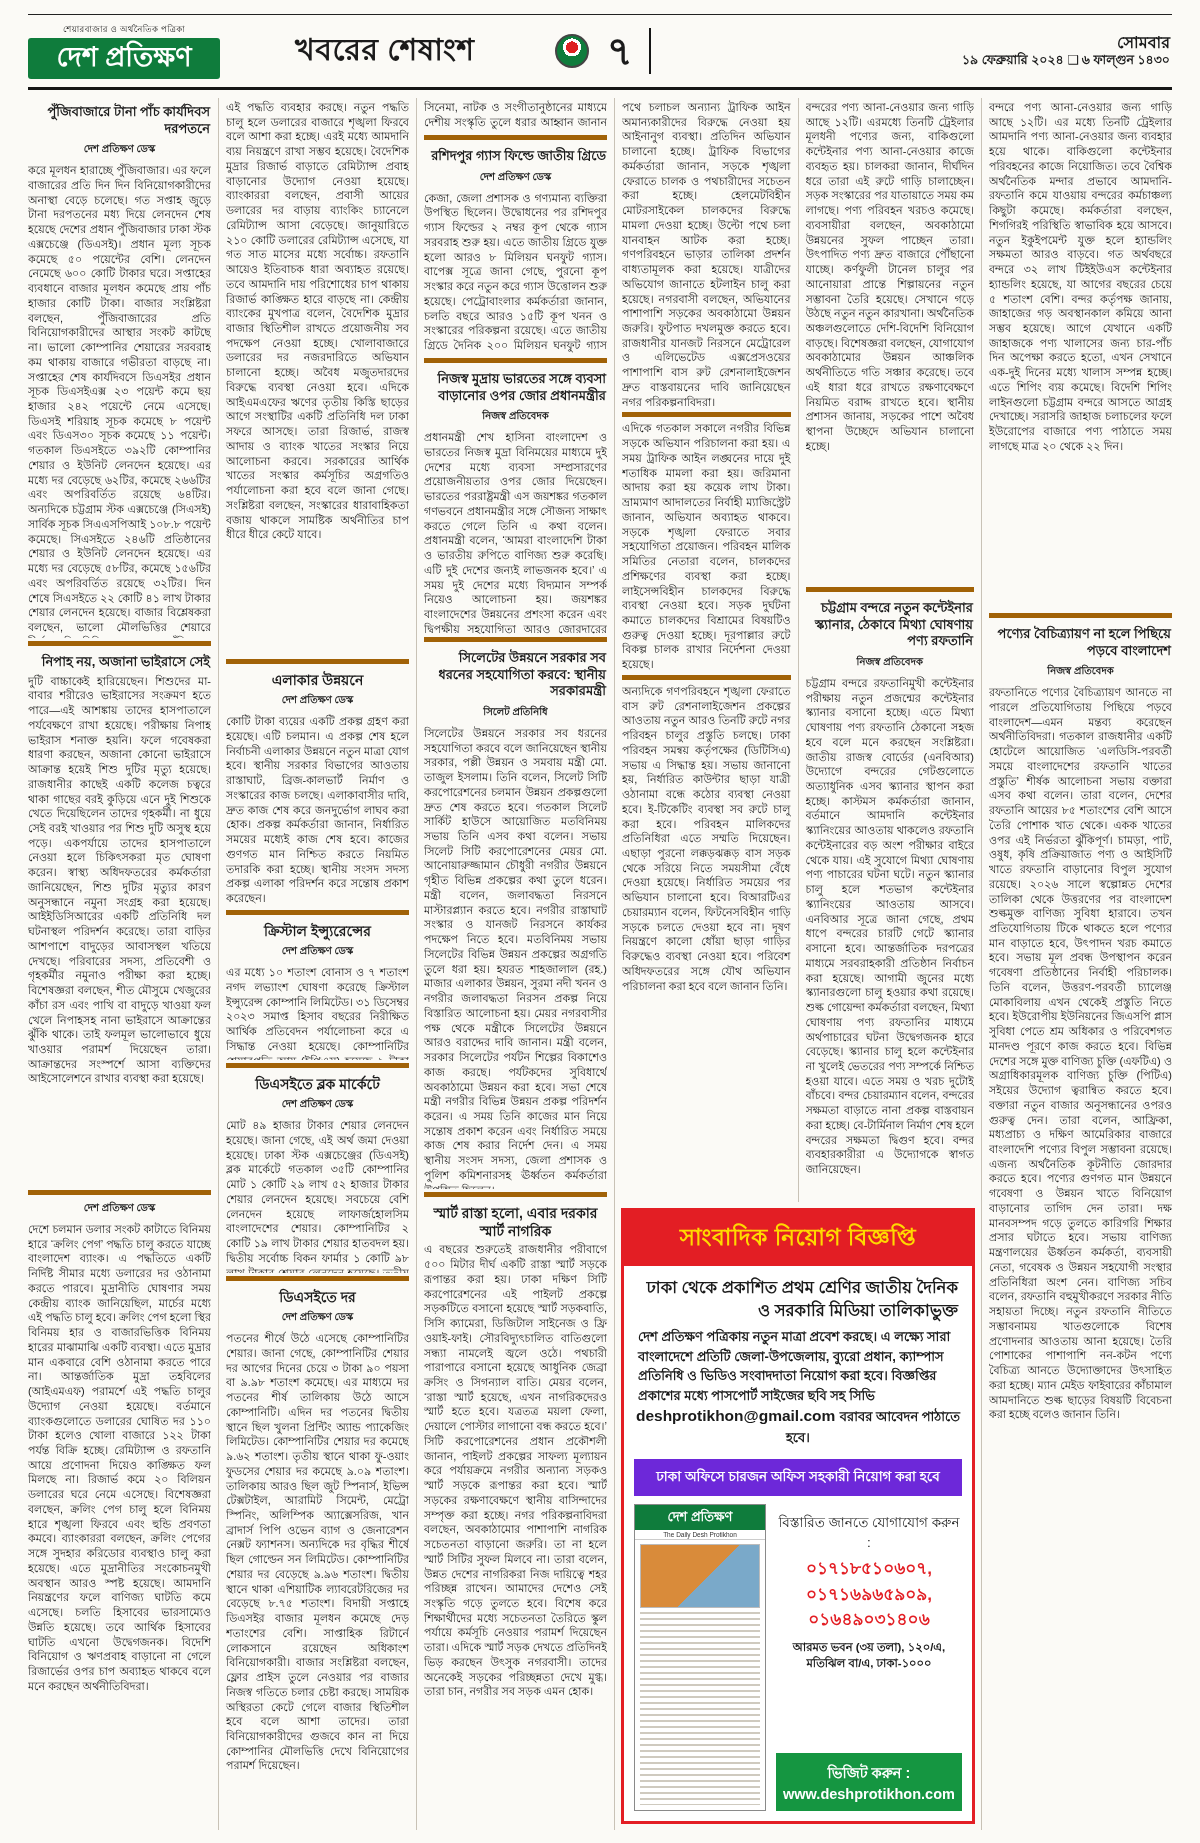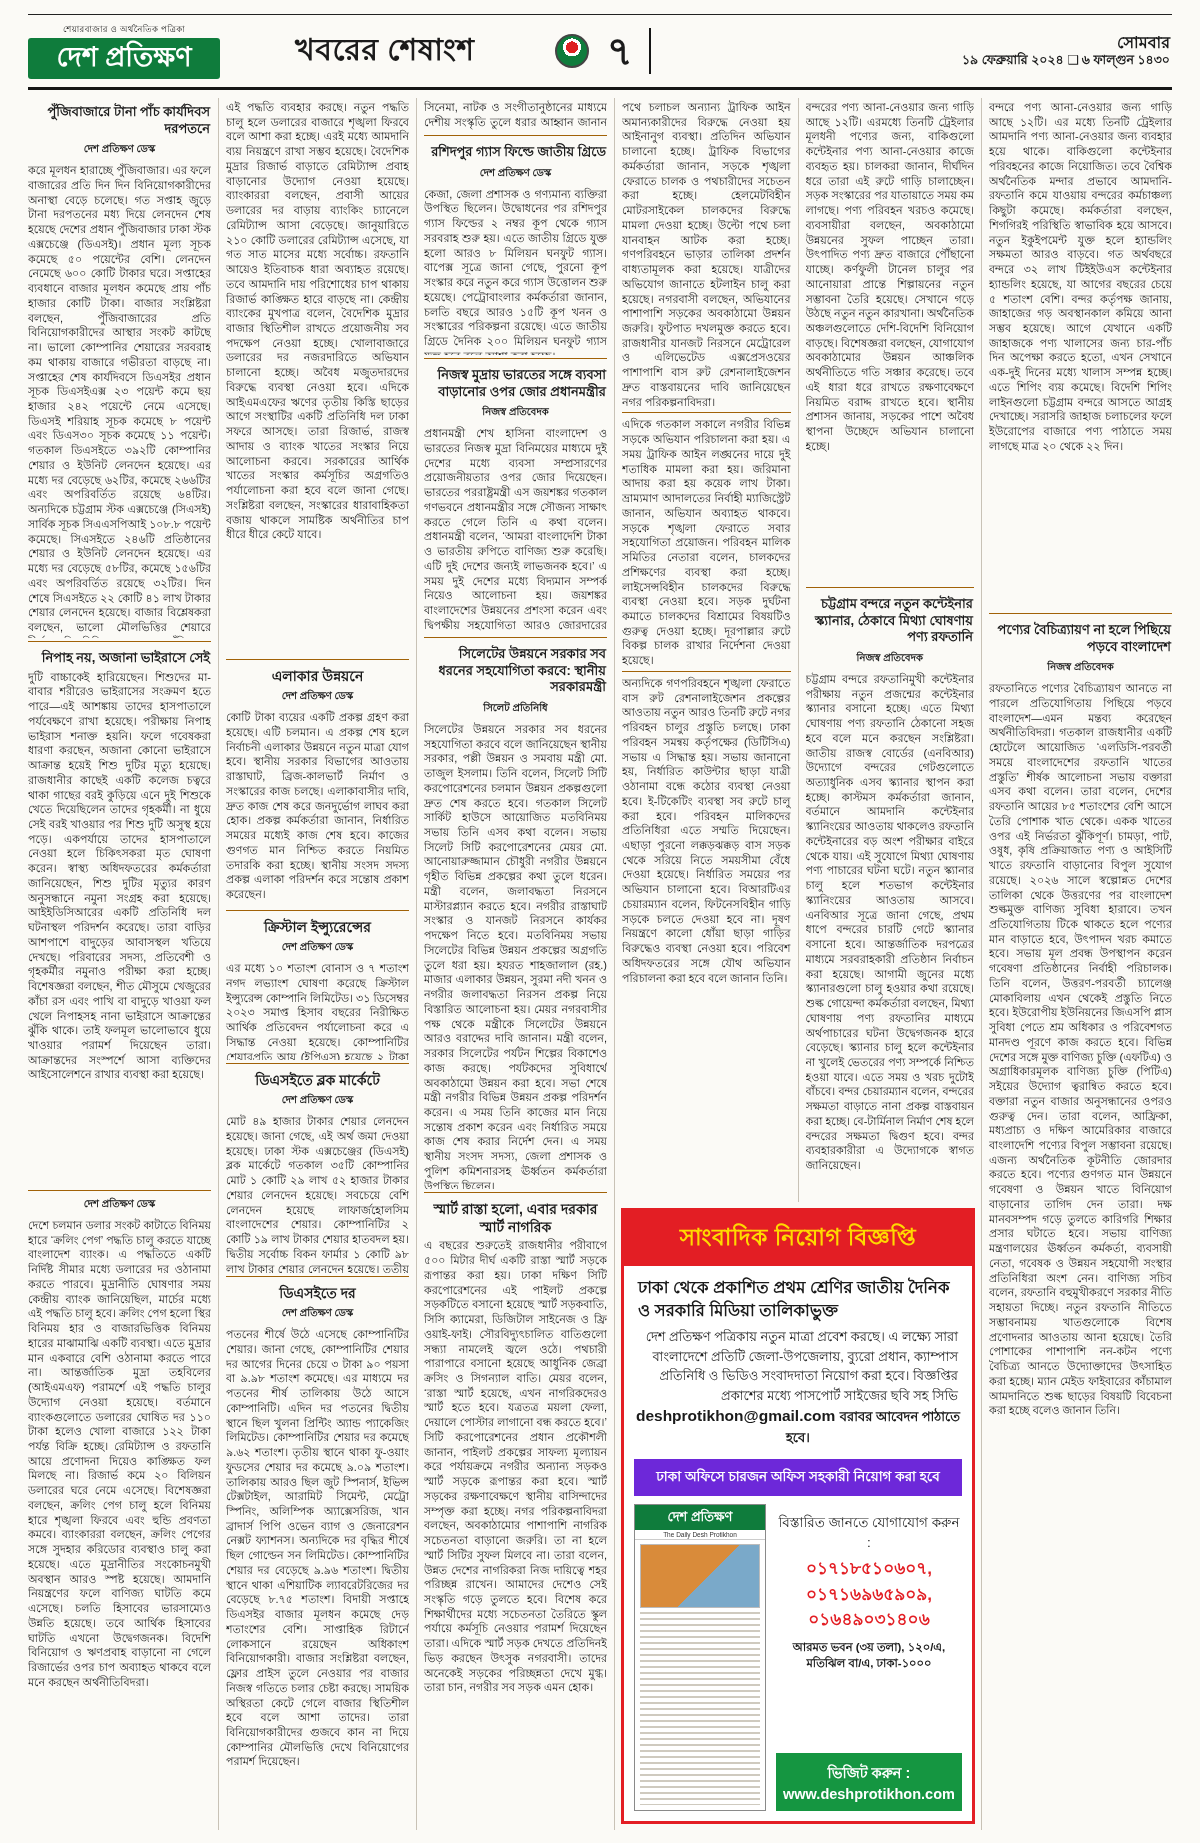--- a/index.html
+++ b/index.html
@@ -25,32 +25,32 @@
   .cols{display:flex;margin-top:8px;height:1732px;overflow:hidden}
   .col{flex:1 1 0;padding:0 7px;border-right:1px solid #c8c2b6;overflow:hidden;min-width:0}
   .col:first-child{padding-left:0}
   .col:last-child{border-right:none;padding-right:0}
   .group45{flex:2 2 0;display:flex;flex-direction:column;border-right:1px solid #c8c2b6;min-width:0}
   .g45cols{display:flex;height:1104px;overflow:hidden}
   .g45cols .innercol{flex:1 1 0;padding:0 7px;overflow:hidden;min-width:0}
   .g45cols .innercol:first-child{border-right:1px solid #c8c2b6}
 
   .story{overflow:hidden;padding-top:2px}
-  .story+.story{border-top:1px solid #a16207;margin-top:3px;padding-top:4px}
+  .story+.story{border-top:5px solid #a16207;margin-top:3px;padding-top:4px}
   .head-lg{font-size:13px;font-weight:800;text-align:right;line-height:1.28;padding:4px 1px 3px}
   .head-md{font-size:14px;font-weight:800;text-align:center;line-height:1.3;padding:3px 1px 2px}
   .byline{font-size:10px;font-weight:700;text-align:center;padding:1px 0 5px;color:#222}
   .btxt{font-size:11px;line-height:1.34;text-align:justify;word-break:break-word}
   .btxt::first-letter{padding-left:0}
 
   
   .ad{border:3px solid #e31e24;margin:6px 6px 0 6px;height:616px;background:#fff;display:flex;flex-direction:column;overflow:hidden}
   .ad-title{background:#e31e24;color:#ffd900;font-size:23px;font-weight:800;text-align:center;padding:8px 4px;letter-spacing:.5px}
-  .ad-intro{font-size:16.5px;font-weight:800;text-align:left;line-height:1.4;padding:10px 14px 2px}
-  .ad-body{font-size:13px;font-weight:400;text-align:right;line-height:1.5;padding:3px 14px 0}
+  .ad-intro{font-size:16.5px;font-weight:800;text-align:right;line-height:1.4;padding:10px 14px 2px}
+  .ad-body{font-size:13px;font-weight:700;text-align:left;line-height:1.5;padding:3px 14px 0}
   .ad-emailrow{text-align:center;padding:2px 10px 6px;font-weight:800}
   .ad-email{font-size:15.5px}
   .ad-after{font-size:13px}
   .ad-black{background:#6d28d9;color:#fff;font-size:13.5px;font-weight:800;text-align:center;padding:7px 6px;margin:4px 10px 8px}
   .ad-bottom{display:flex;gap:10px;padding:0 10px 10px;flex:1;min-height:0}
   .thumb{flex:0 0 132px;border:1px solid #8a8a8a;background:#fff;display:flex;flex-direction:column;overflow:hidden}
   .thumb-head{background:#0f7c3c;color:#fff;font-size:13px;font-weight:800;text-align:center;padding:5px 2px 6px;line-height:1.05}
   .thumb-sub{font-size:6.5px;text-align:center;color:#333;padding:1px 0;border-bottom:1px solid #ccc}
   .thumb-photo{height:64px;margin:4px 5px;background:linear-gradient(135deg,#d98b3a 0 55%,#7aa9c9 55% 100%);border:1px solid #bbb}
   .thumb-lines{flex:1;margin:0 5px 5px;background:repeating-linear-gradient(#cfcabf 0 2px,#fff 2px 6px)}

